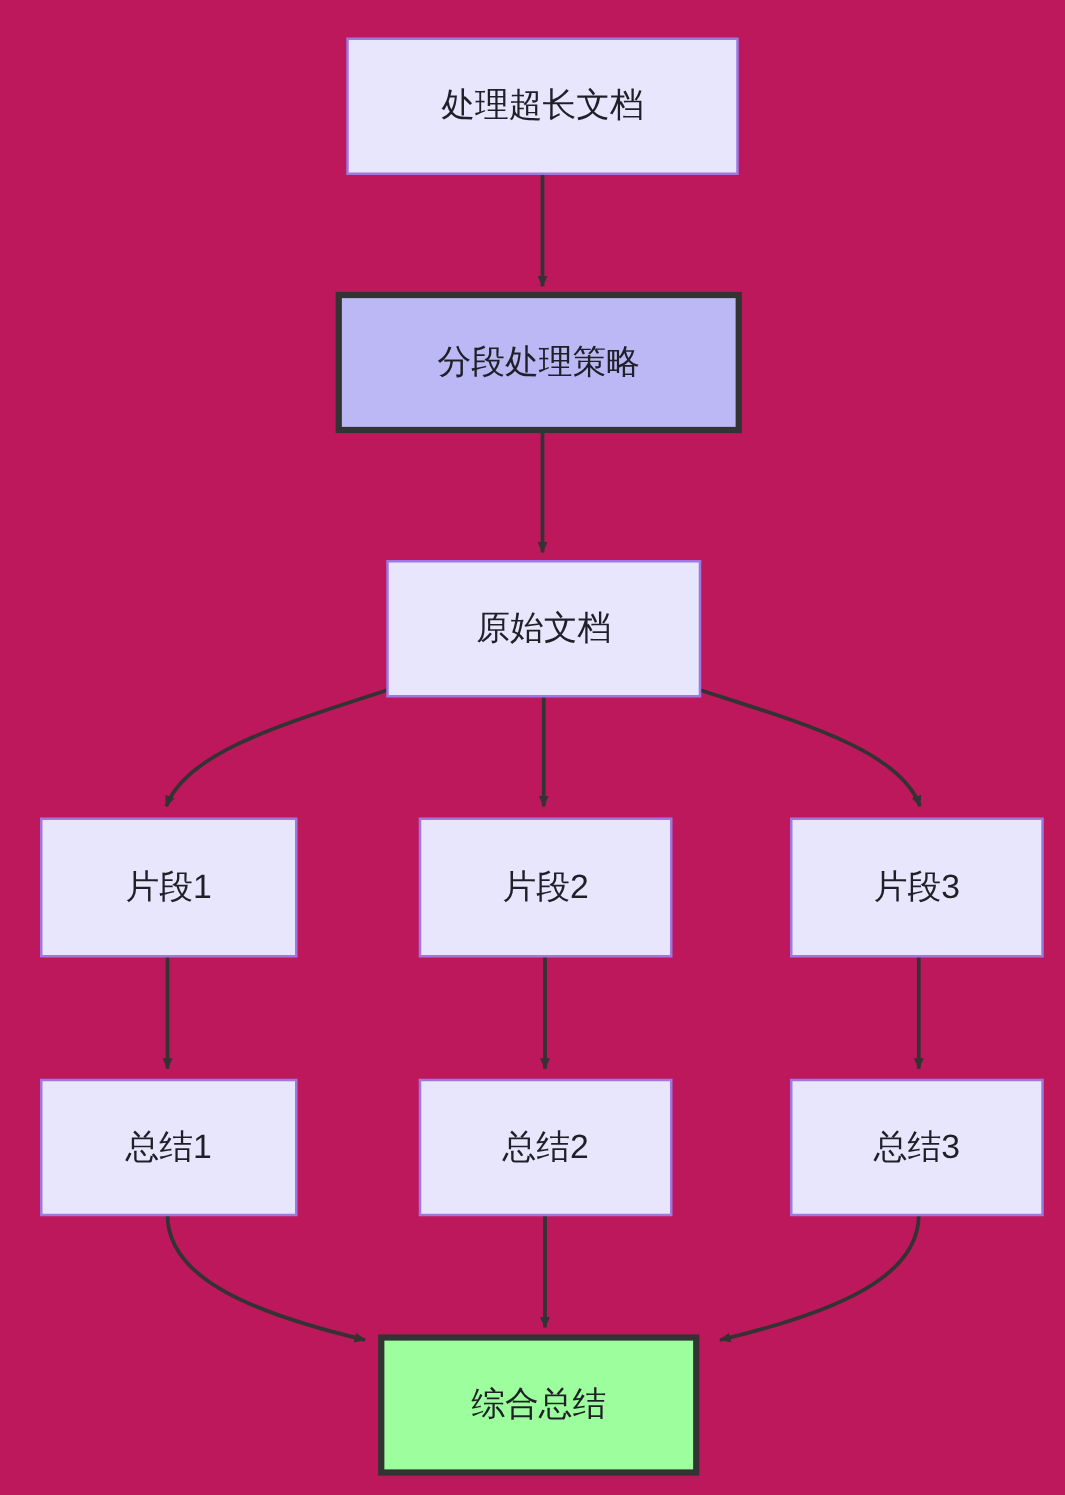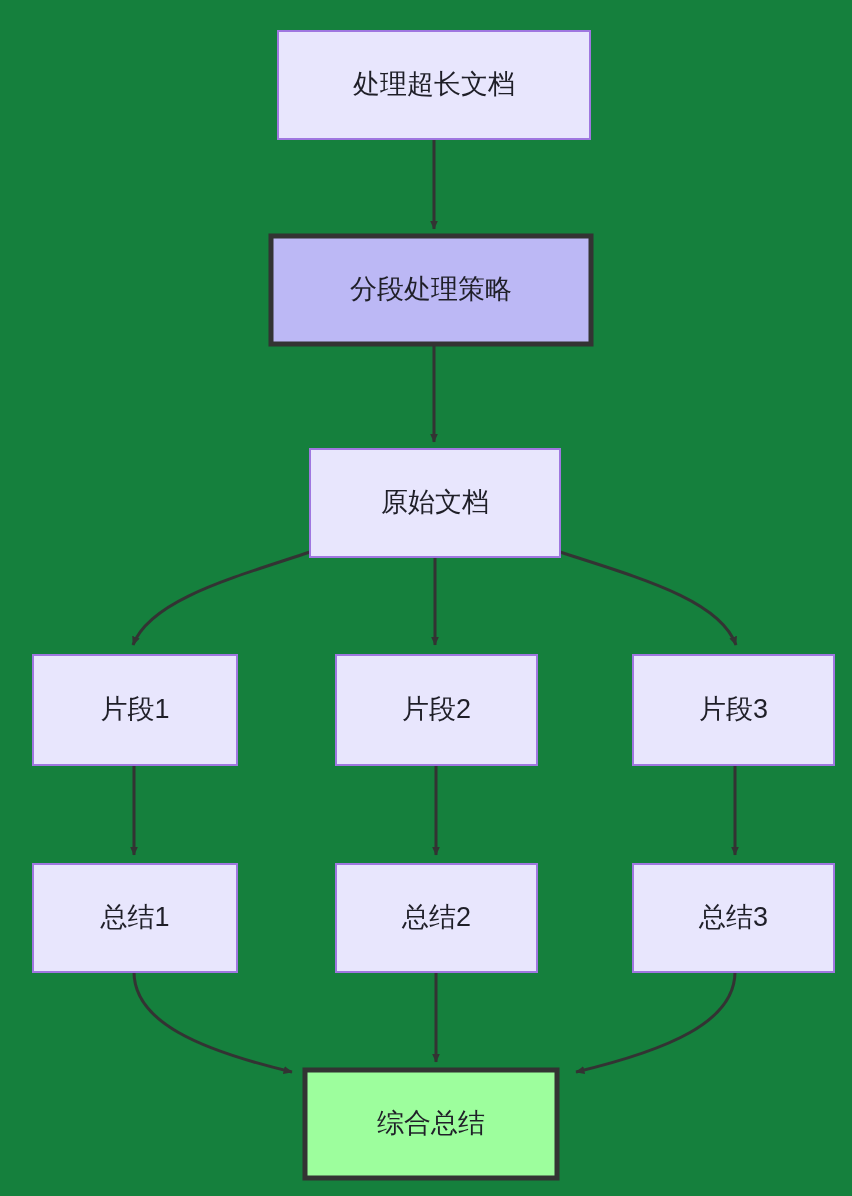--- a/index.html
+++ b/index.html
@@ -10,21 +10,21 @@
   body {
     width: 852px;
     height: 1196px;
     font-family: "Liberation Sans", "DejaVu Sans", sans-serif;
     overflow: hidden;
   }
   #flowchart-root {
     position: relative;
     width: 852px;
     height: 1196px;
-    background: #15803d;
+    background: #be185d;
   }
   svg.diagram {
     display: block;
     width: 852px;
     height: 1196px;
   }
   .node-box {
     fill: #e8e6fd;
     stroke: #9f77e0;
     stroke-width: 2;

